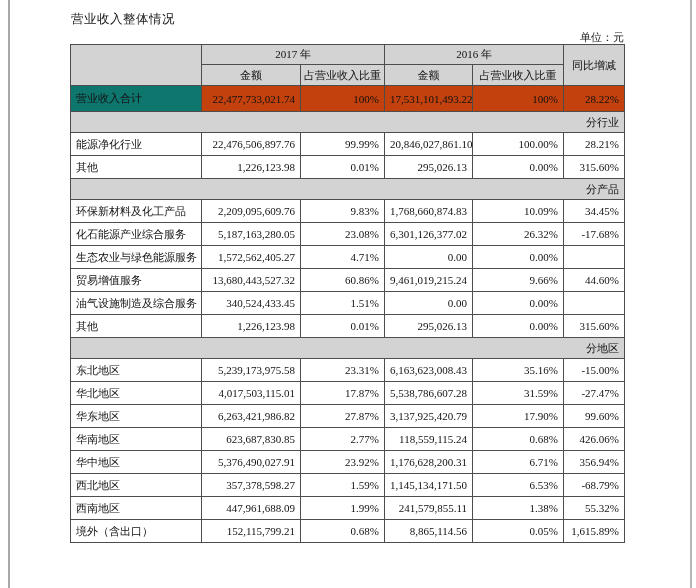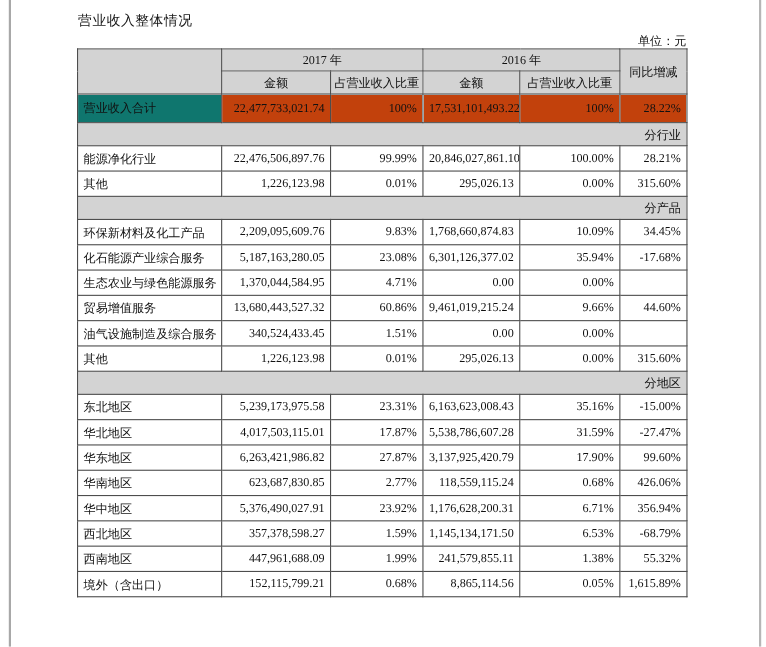--- a/index.html
+++ b/index.html
@@ -143,26 +143,26 @@
           <td class="num">9.83%</td>
           <td class="num">1,768,660,874.83</td>
           <td class="num">10.09%</td>
           <td class="num">34.45%</td>
         </tr>
         <tr class="data">
           <td class="label">化石能源产业综合服务</td>
           <td class="num">5,187,163,280.05</td>
           <td class="num">23.08%</td>
           <td class="num">6,301,126,377.02</td>
-          <td class="num">35.94%</td>
+          <td class="num">26.32%</td>
           <td class="num">-17.68%</td>
         </tr>
         <tr class="data">
           <td class="label">生态农业与绿色能源服务</td>
-          <td class="num">1,370,044,584.95</td>
+          <td class="num">1,572,562,405.27</td>
           <td class="num">4.71%</td>
           <td class="num">0.00</td>
           <td class="num">0.00%</td>
           <td class="num"></td>
         </tr>
         <tr class="data">
           <td class="label">贸易增值服务</td>
           <td class="num">13,680,443,527.32</td>
           <td class="num">60.86%</td>
           <td class="num">9,461,019,215.24</td>

